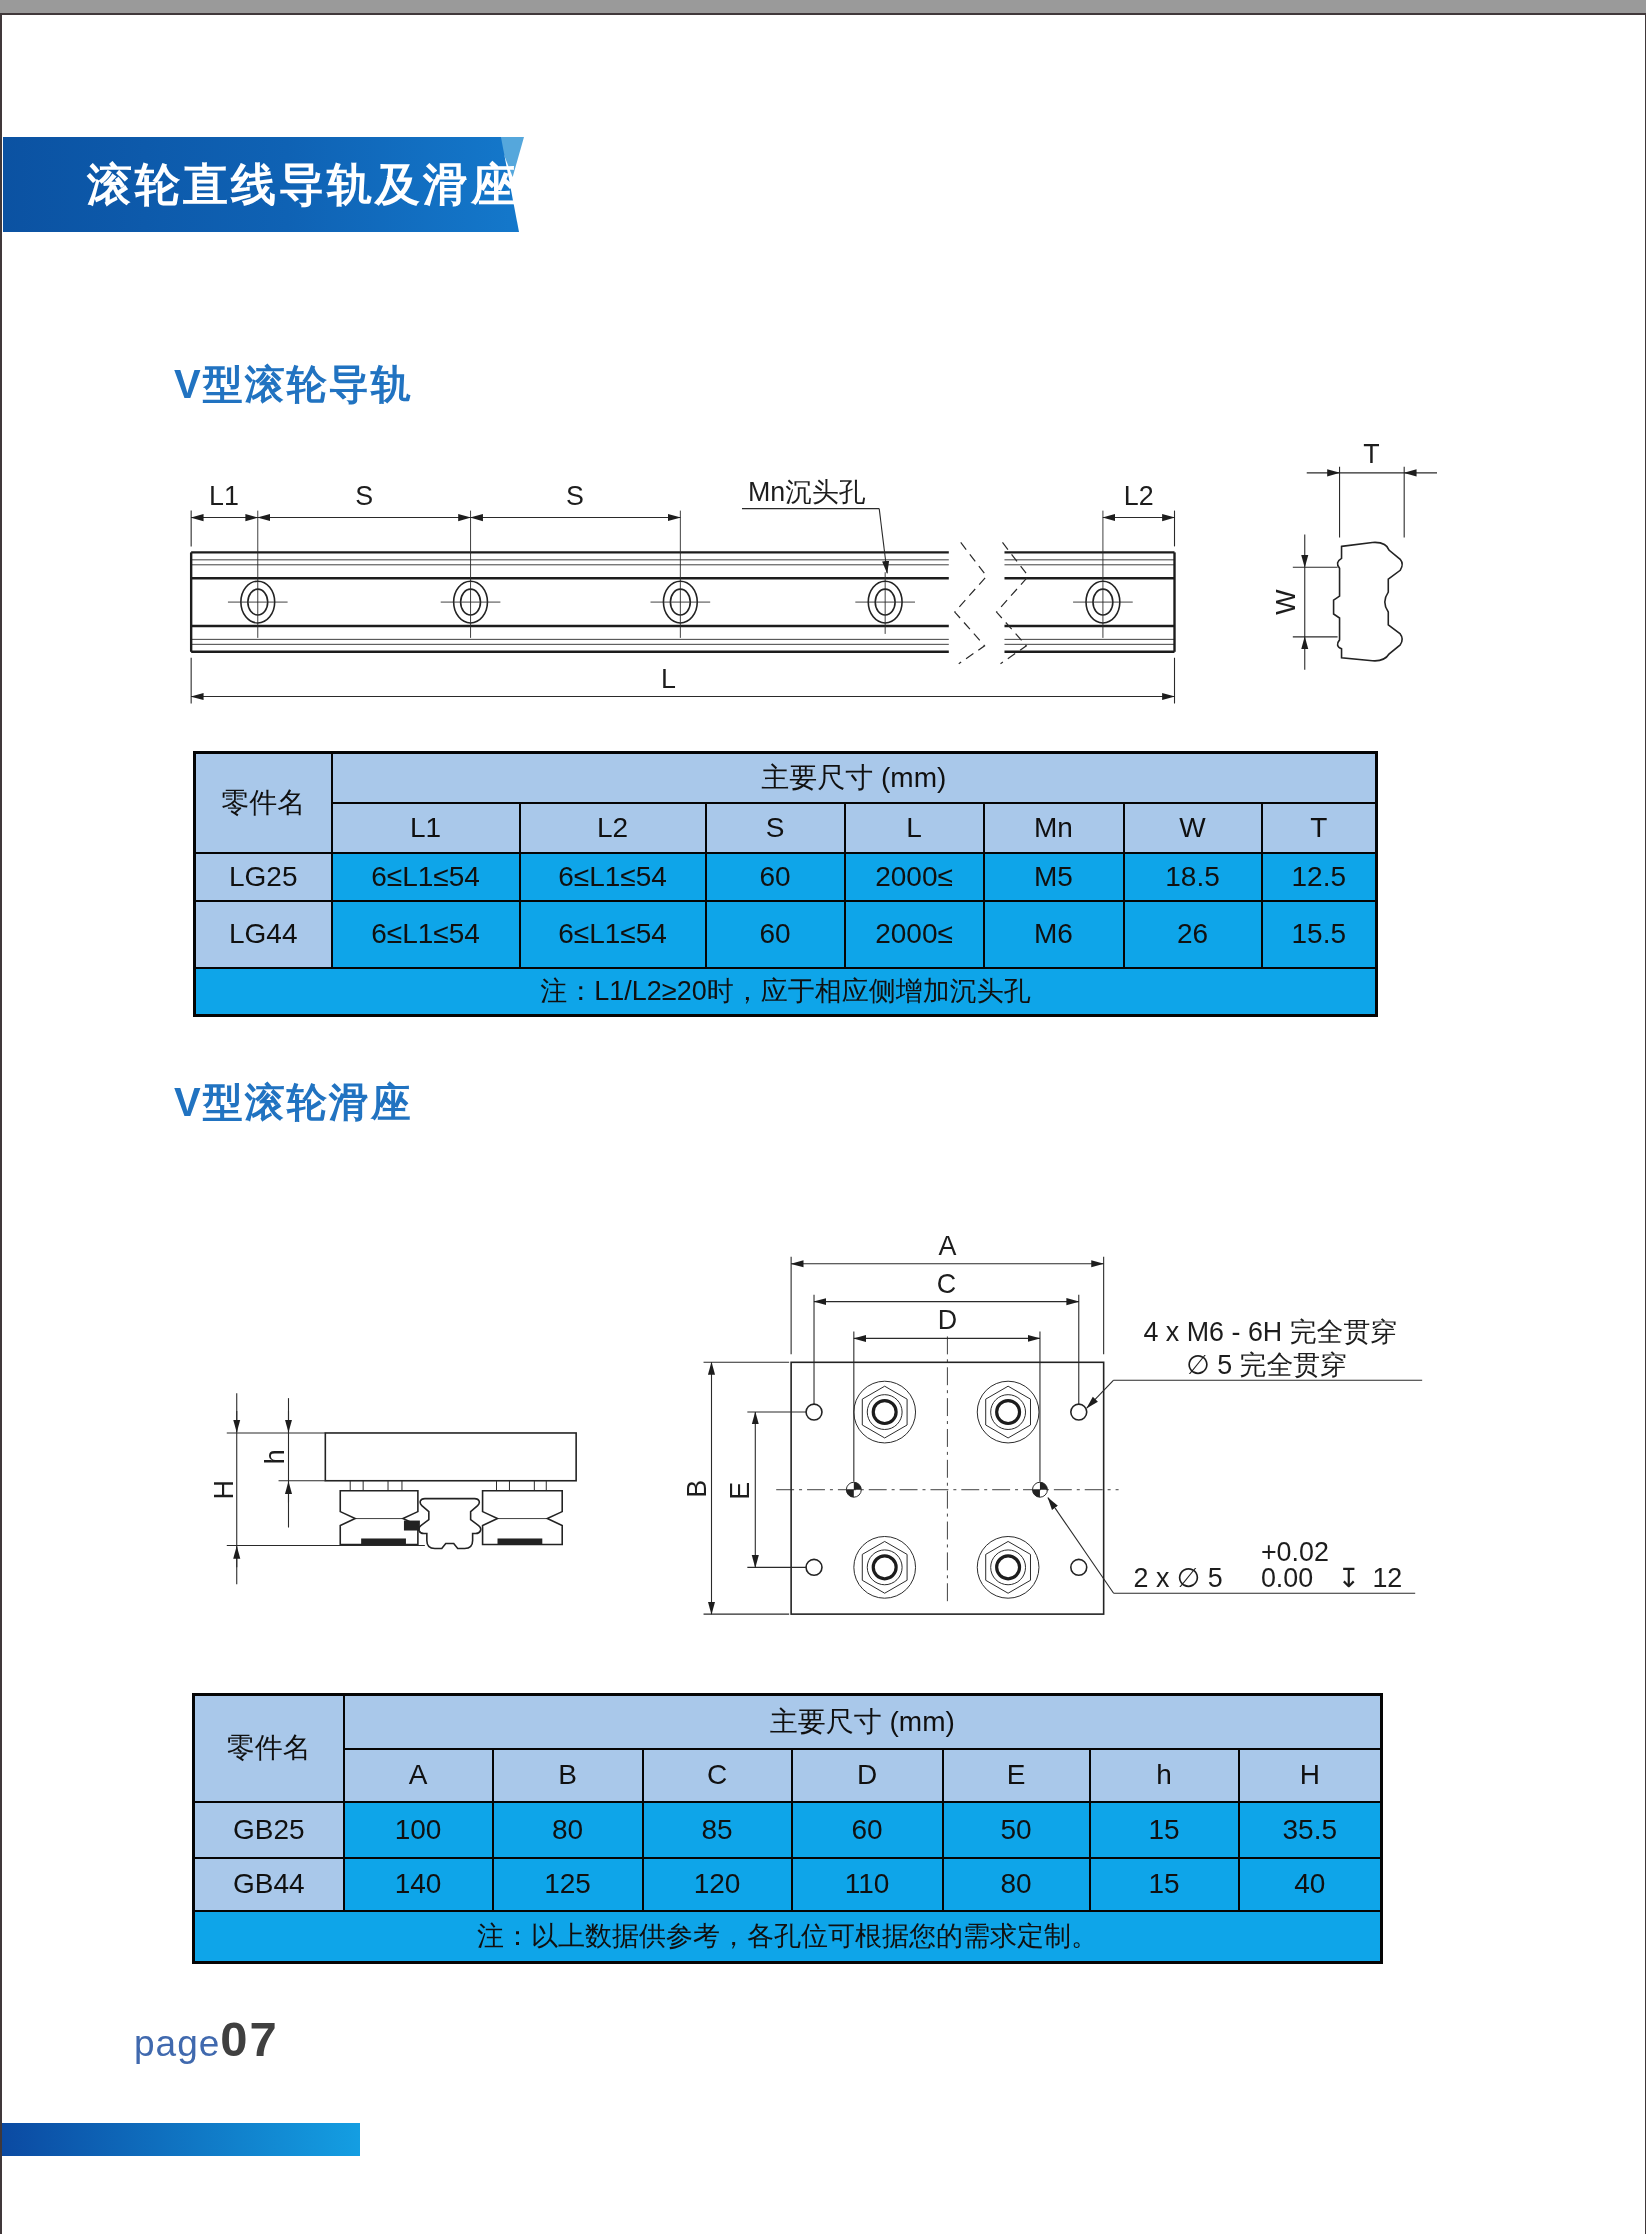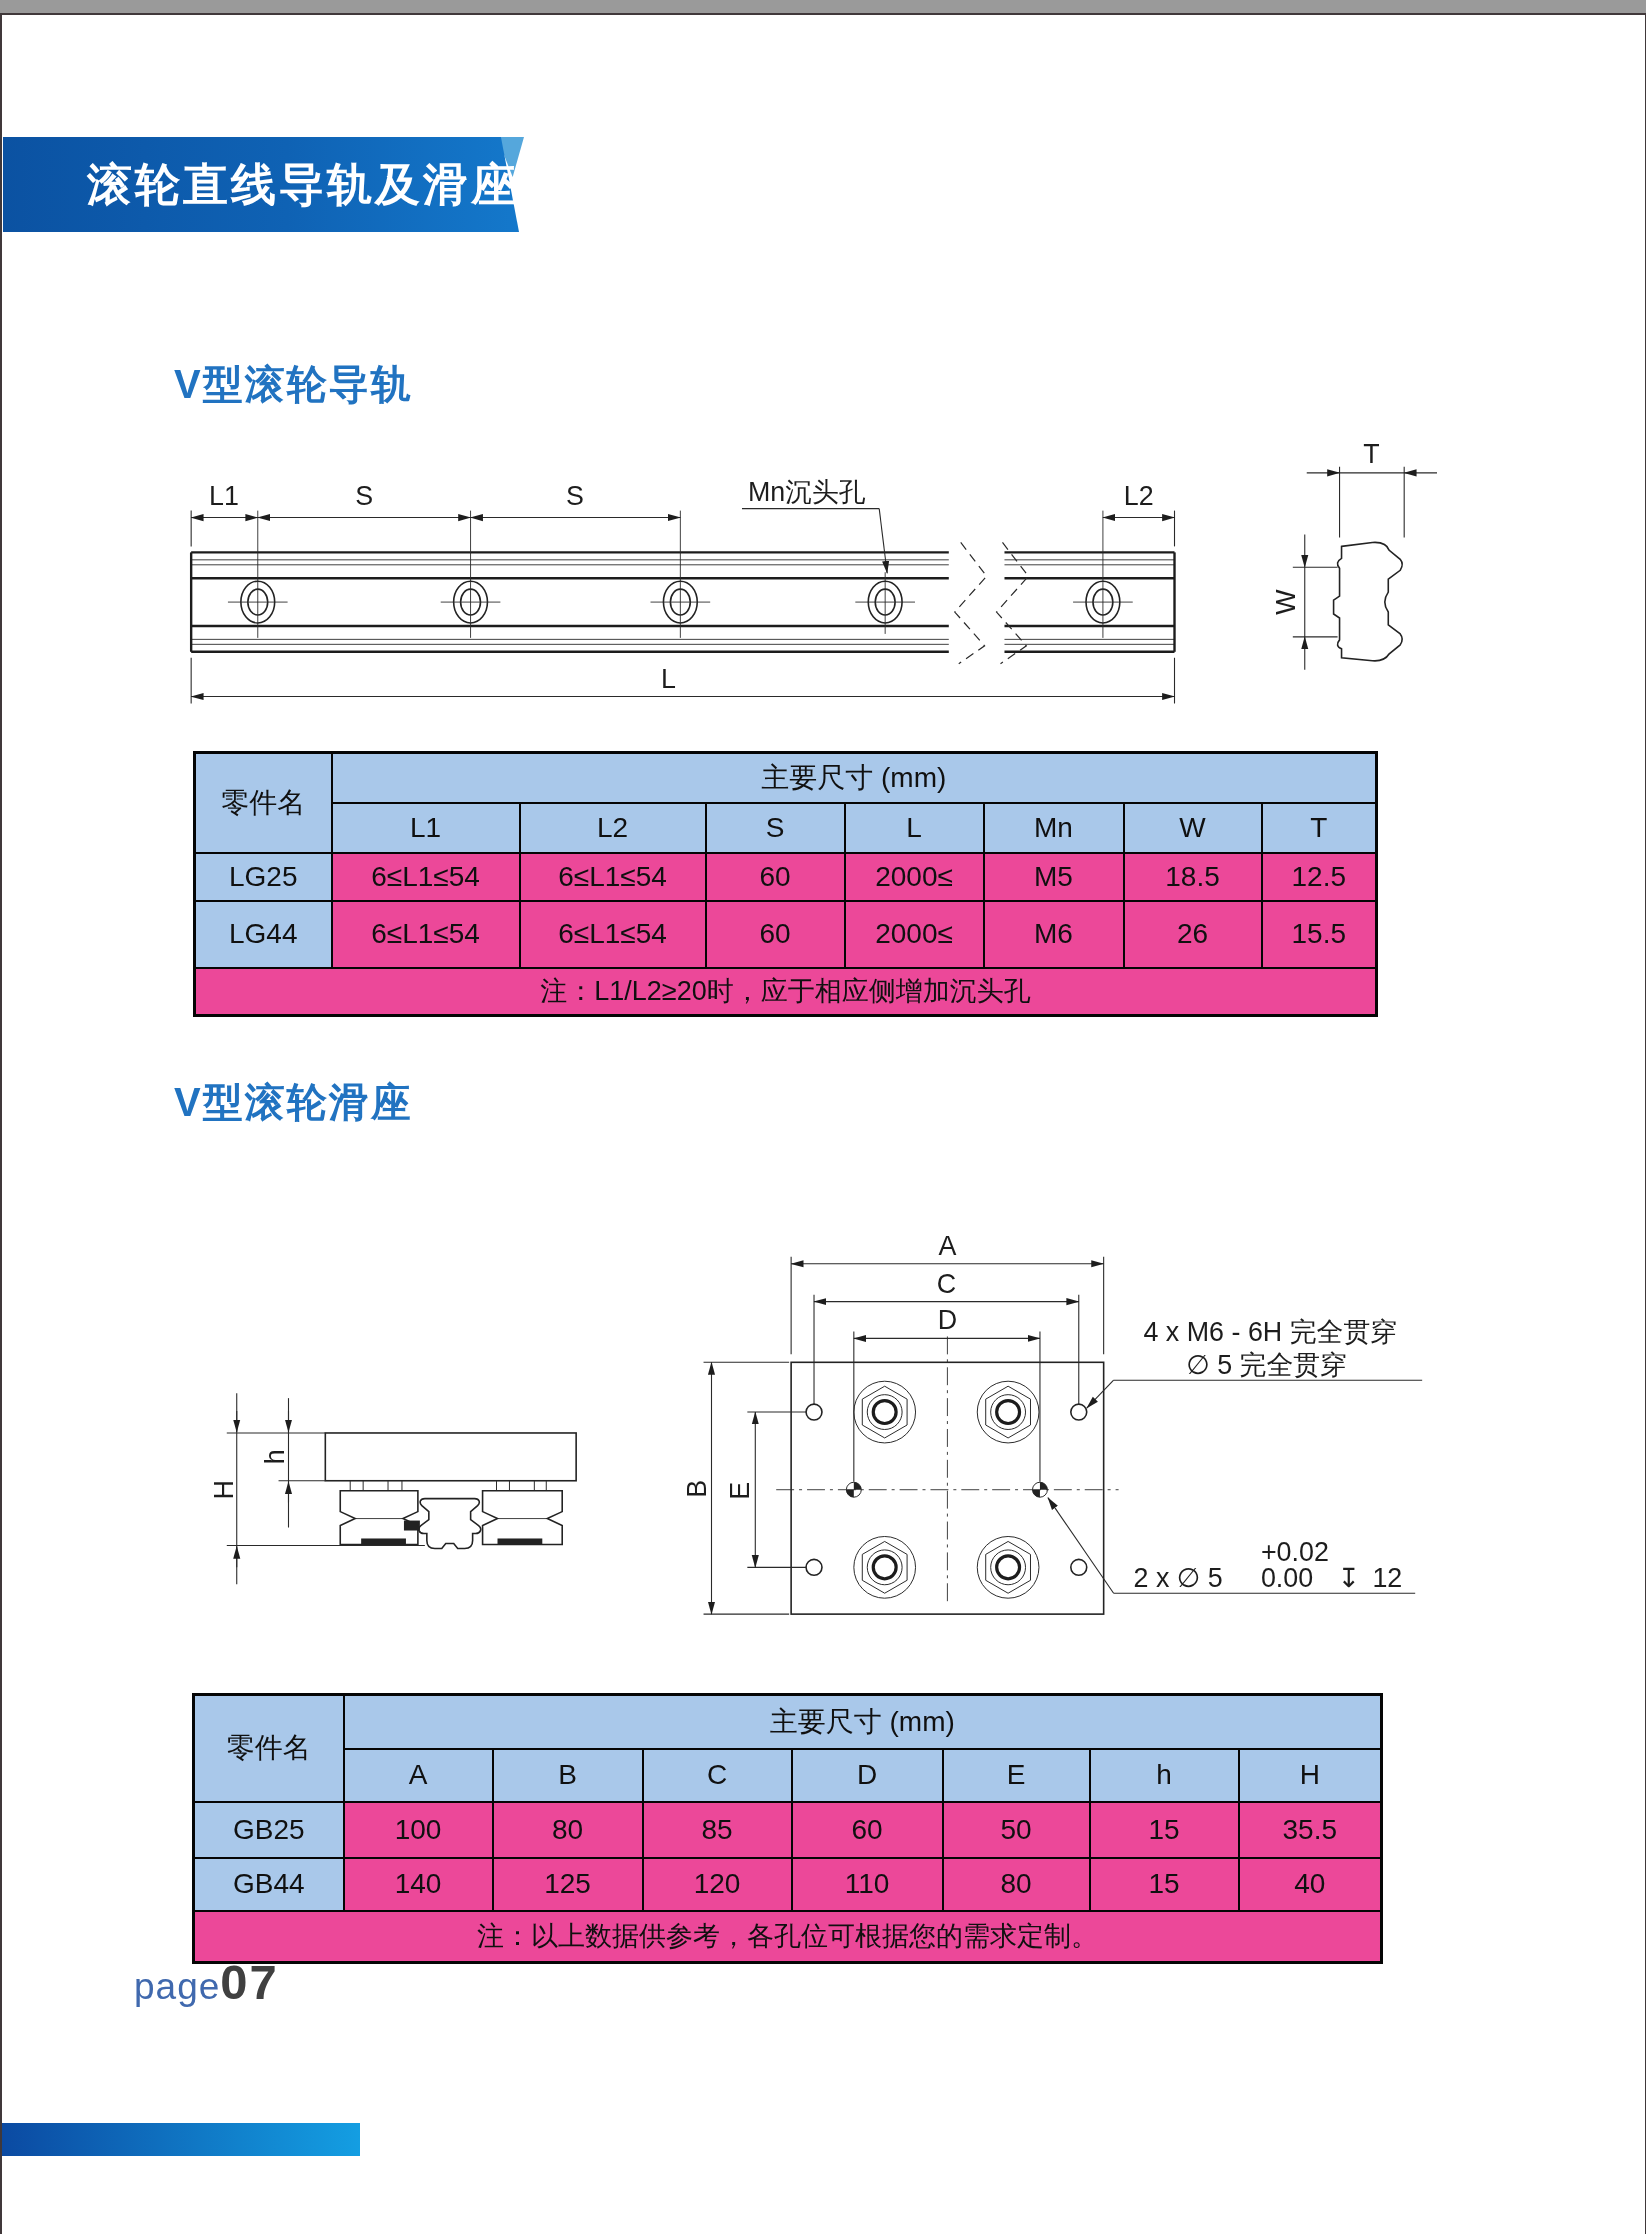--- a/index.html
+++ b/index.html
@@ -30,25 +30,25 @@
   .mid{stroke:#232323;stroke-width:1.6;fill:none;}
   .thick{stroke:#1c1c1c;stroke-width:2.4;fill:none;}
   .dim{stroke:#2a2a2a;stroke-width:1.1;fill:none;}
   .cl{stroke:#2a2a2a;stroke-width:0.9;fill:none;stroke-dasharray:18 5 3 5;}
   .brk{stroke:#2a2a2a;stroke-width:1.2;fill:none;stroke-dasharray:9 6;}
   .solidfill{fill:#222;stroke:none;}
   
   table.spec{position:absolute;border-collapse:collapse;table-layout:fixed;
     border:3px solid #050505;}
   table.spec td{border:2px solid #050505;text-align:center;vertical-align:middle;
-    font-size:28px;color:#101010;padding:0;background:#ec4899;}
+    font-size:28px;color:#101010;padding:0;background:#0ea5e9;}
   table.spec td.cat{background:#a9c8ea;}
   table.spec td.note{font-size:27px;}
   
-  .footer-page{position:absolute;left:132px;top:1939px;display:flex;align-items:baseline;justify-content:flex-end;}
+  .footer-page{position:absolute;left:132px;top:1996px;display:flex;align-items:baseline;justify-content:flex-end;}
   .footer-page .pg{color:#4069ae;font-size:37px;letter-spacing:1px;}
   .footer-page .num{color:#404040;font-size:49px;font-weight:bold;letter-spacing:2px;}
   .footer-bar{position:absolute;left:0px;top:2108px;width:358px;height:33px;
     background:linear-gradient(90deg,#0b4aa2 0%,#149ee2 100%);}
 </style>
 </head>
 <body>
 
 <div class="page">
 

